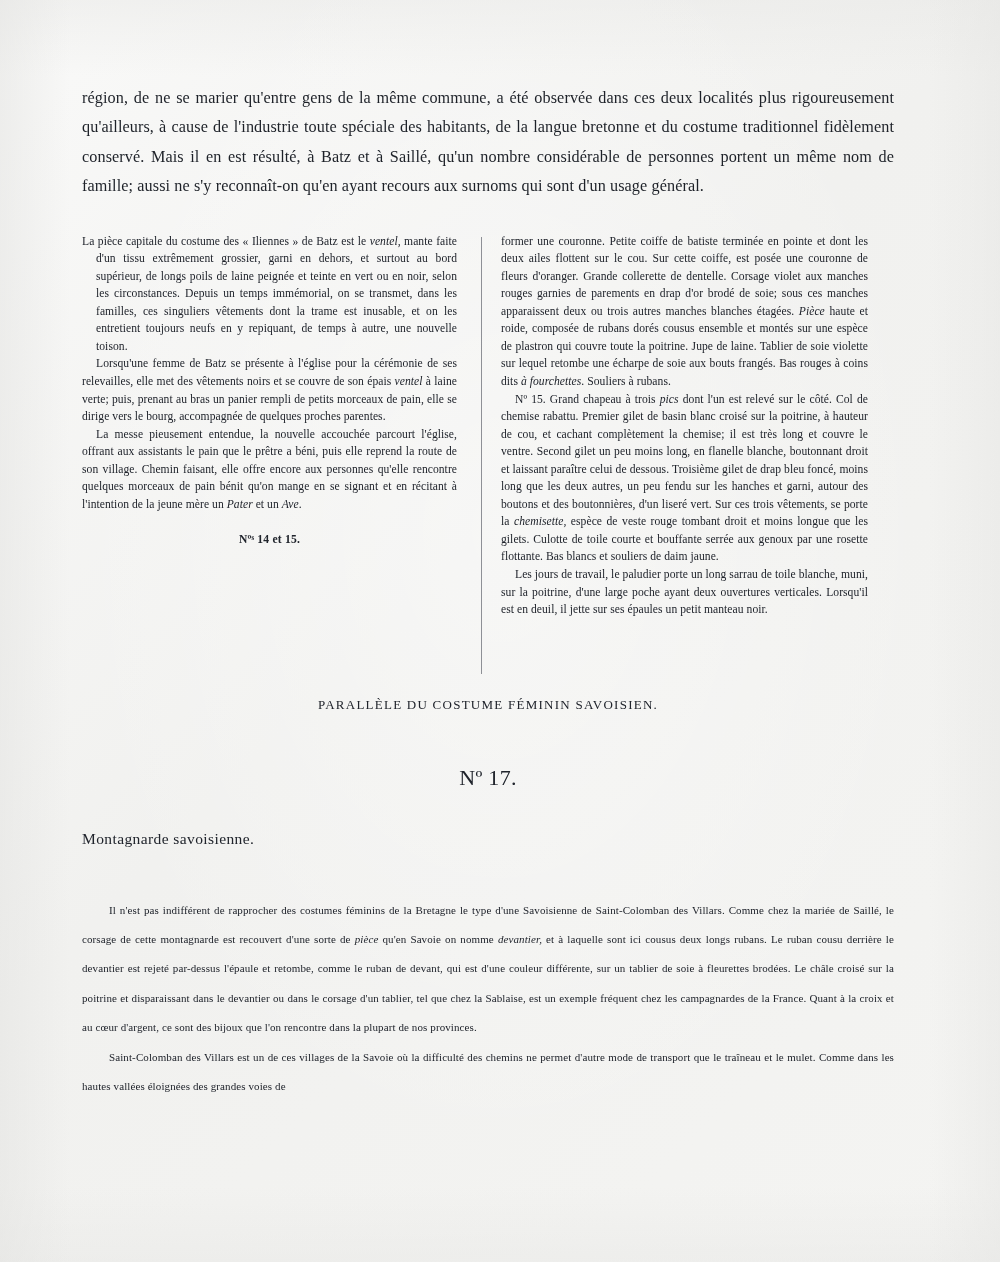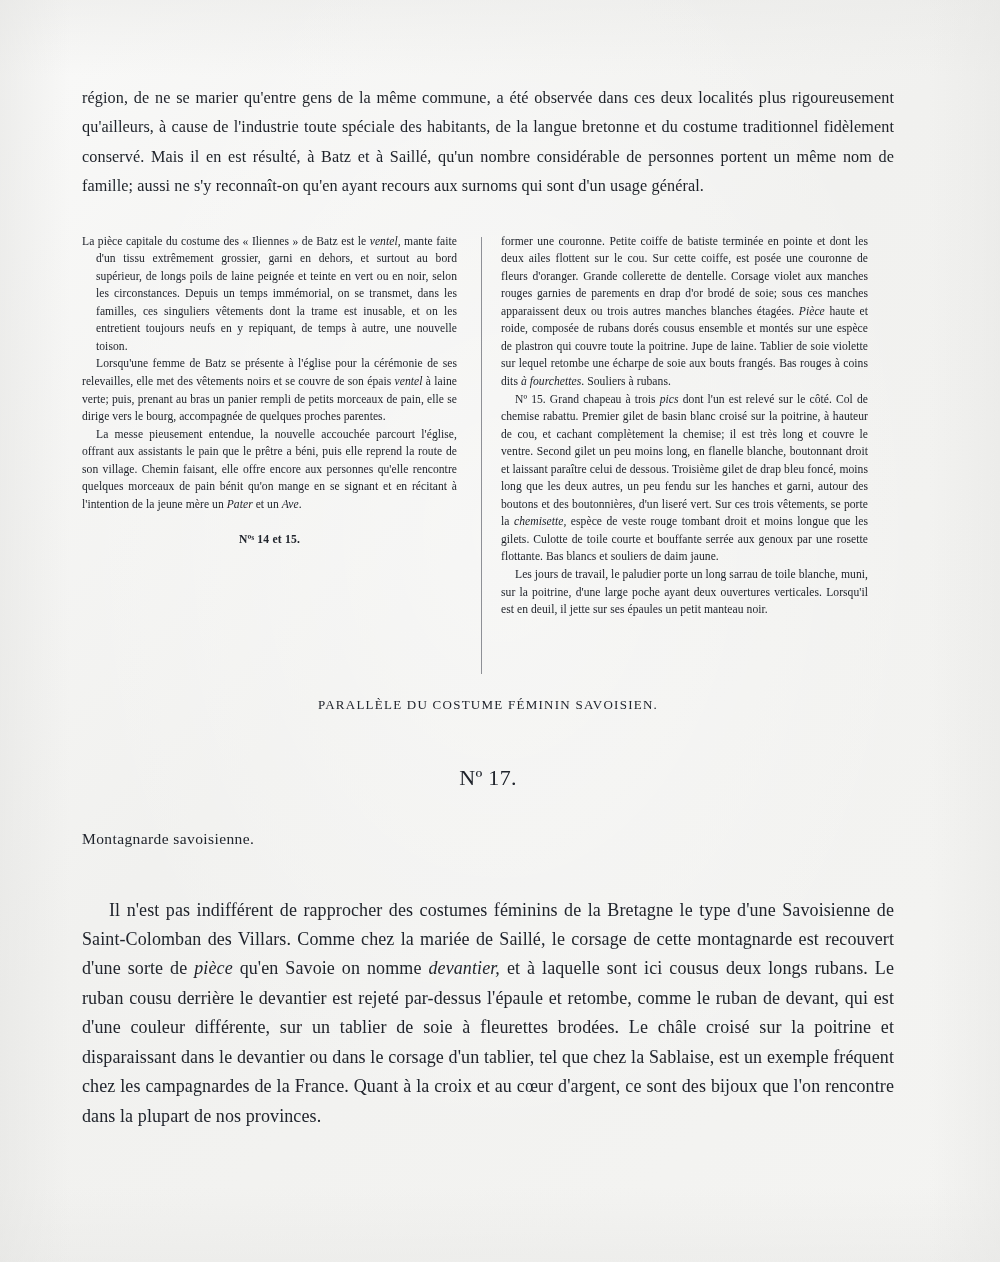--- a/index.html
+++ b/index.html
@@ -122,21 +122,21 @@
     text-align: left;
     font-size: 15.5px;
     margin: 0;
     margin-top: 39px;
     letter-spacing: 0.4px;
   }
 
   
   .closing { margin-top: 48px; }
   .closing p {
-    font-size: 18px;
+    font-size: 11px;
     line-height: 29.4px;
     text-align: justify;
     text-align-last: left;
     margin: 0;
     text-indent: 27px;
     letter-spacing: 0.1px;
   }
   .closing p + p { margin-top: 0; }
 </style>
 </head>
@@ -174,16 +174,17 @@
     </div>
 
     <div class="center-block">
       <p class="section-title">PARALLÈLE DU COSTUME FÉMININ SAVOISIEN.</p>
       <p class="plate-no">Nº 17.</p>
       <p class="plate-caption">Montagnarde savoisienne.</p>
     </div>
 
     <div class="closing">
       <p><span>Il n'est pas indifférent de rapprocher des costumes féminins de la Bretagne le type d'une Savoisienne de Saint-Colomban des Villars. Comme chez la mariée de Saillé, le corsage de cette montagnarde est recouvert d'une sorte de </span><i>pièce</i><span> qu'en Savoie on nomme </span><i>devantier,</i><span> et à laquelle sont ici cousus deux longs rubans. Le ruban cousu derrière le devantier est rejeté par-dessus l'épaule et retombe, comme le ruban de devant, qui est d'une couleur différente, sur un tablier de soie à fleurettes brodées. Le châle croisé sur la poitrine et disparaissant dans le devantier ou dans le corsage d'un tablier, tel que chez la Sablaise, est un exemple fréquent chez les campagnardes de la France. Quant à la croix et au cœur d'argent, ce sont des bijoux que l'on rencontre dans la plupart de nos provinces.</span></p>
+      <p>Saint-Colomban des Villars est un de ces villages de la Savoie où la difficulté des chemins ne permet d'autre mode de transport que le traîneau et le mulet. Comme dans les hautes vallées éloignées des grandes voies de</p>
     </div>
 
   </div>
 </div>
 
 </body></html>

